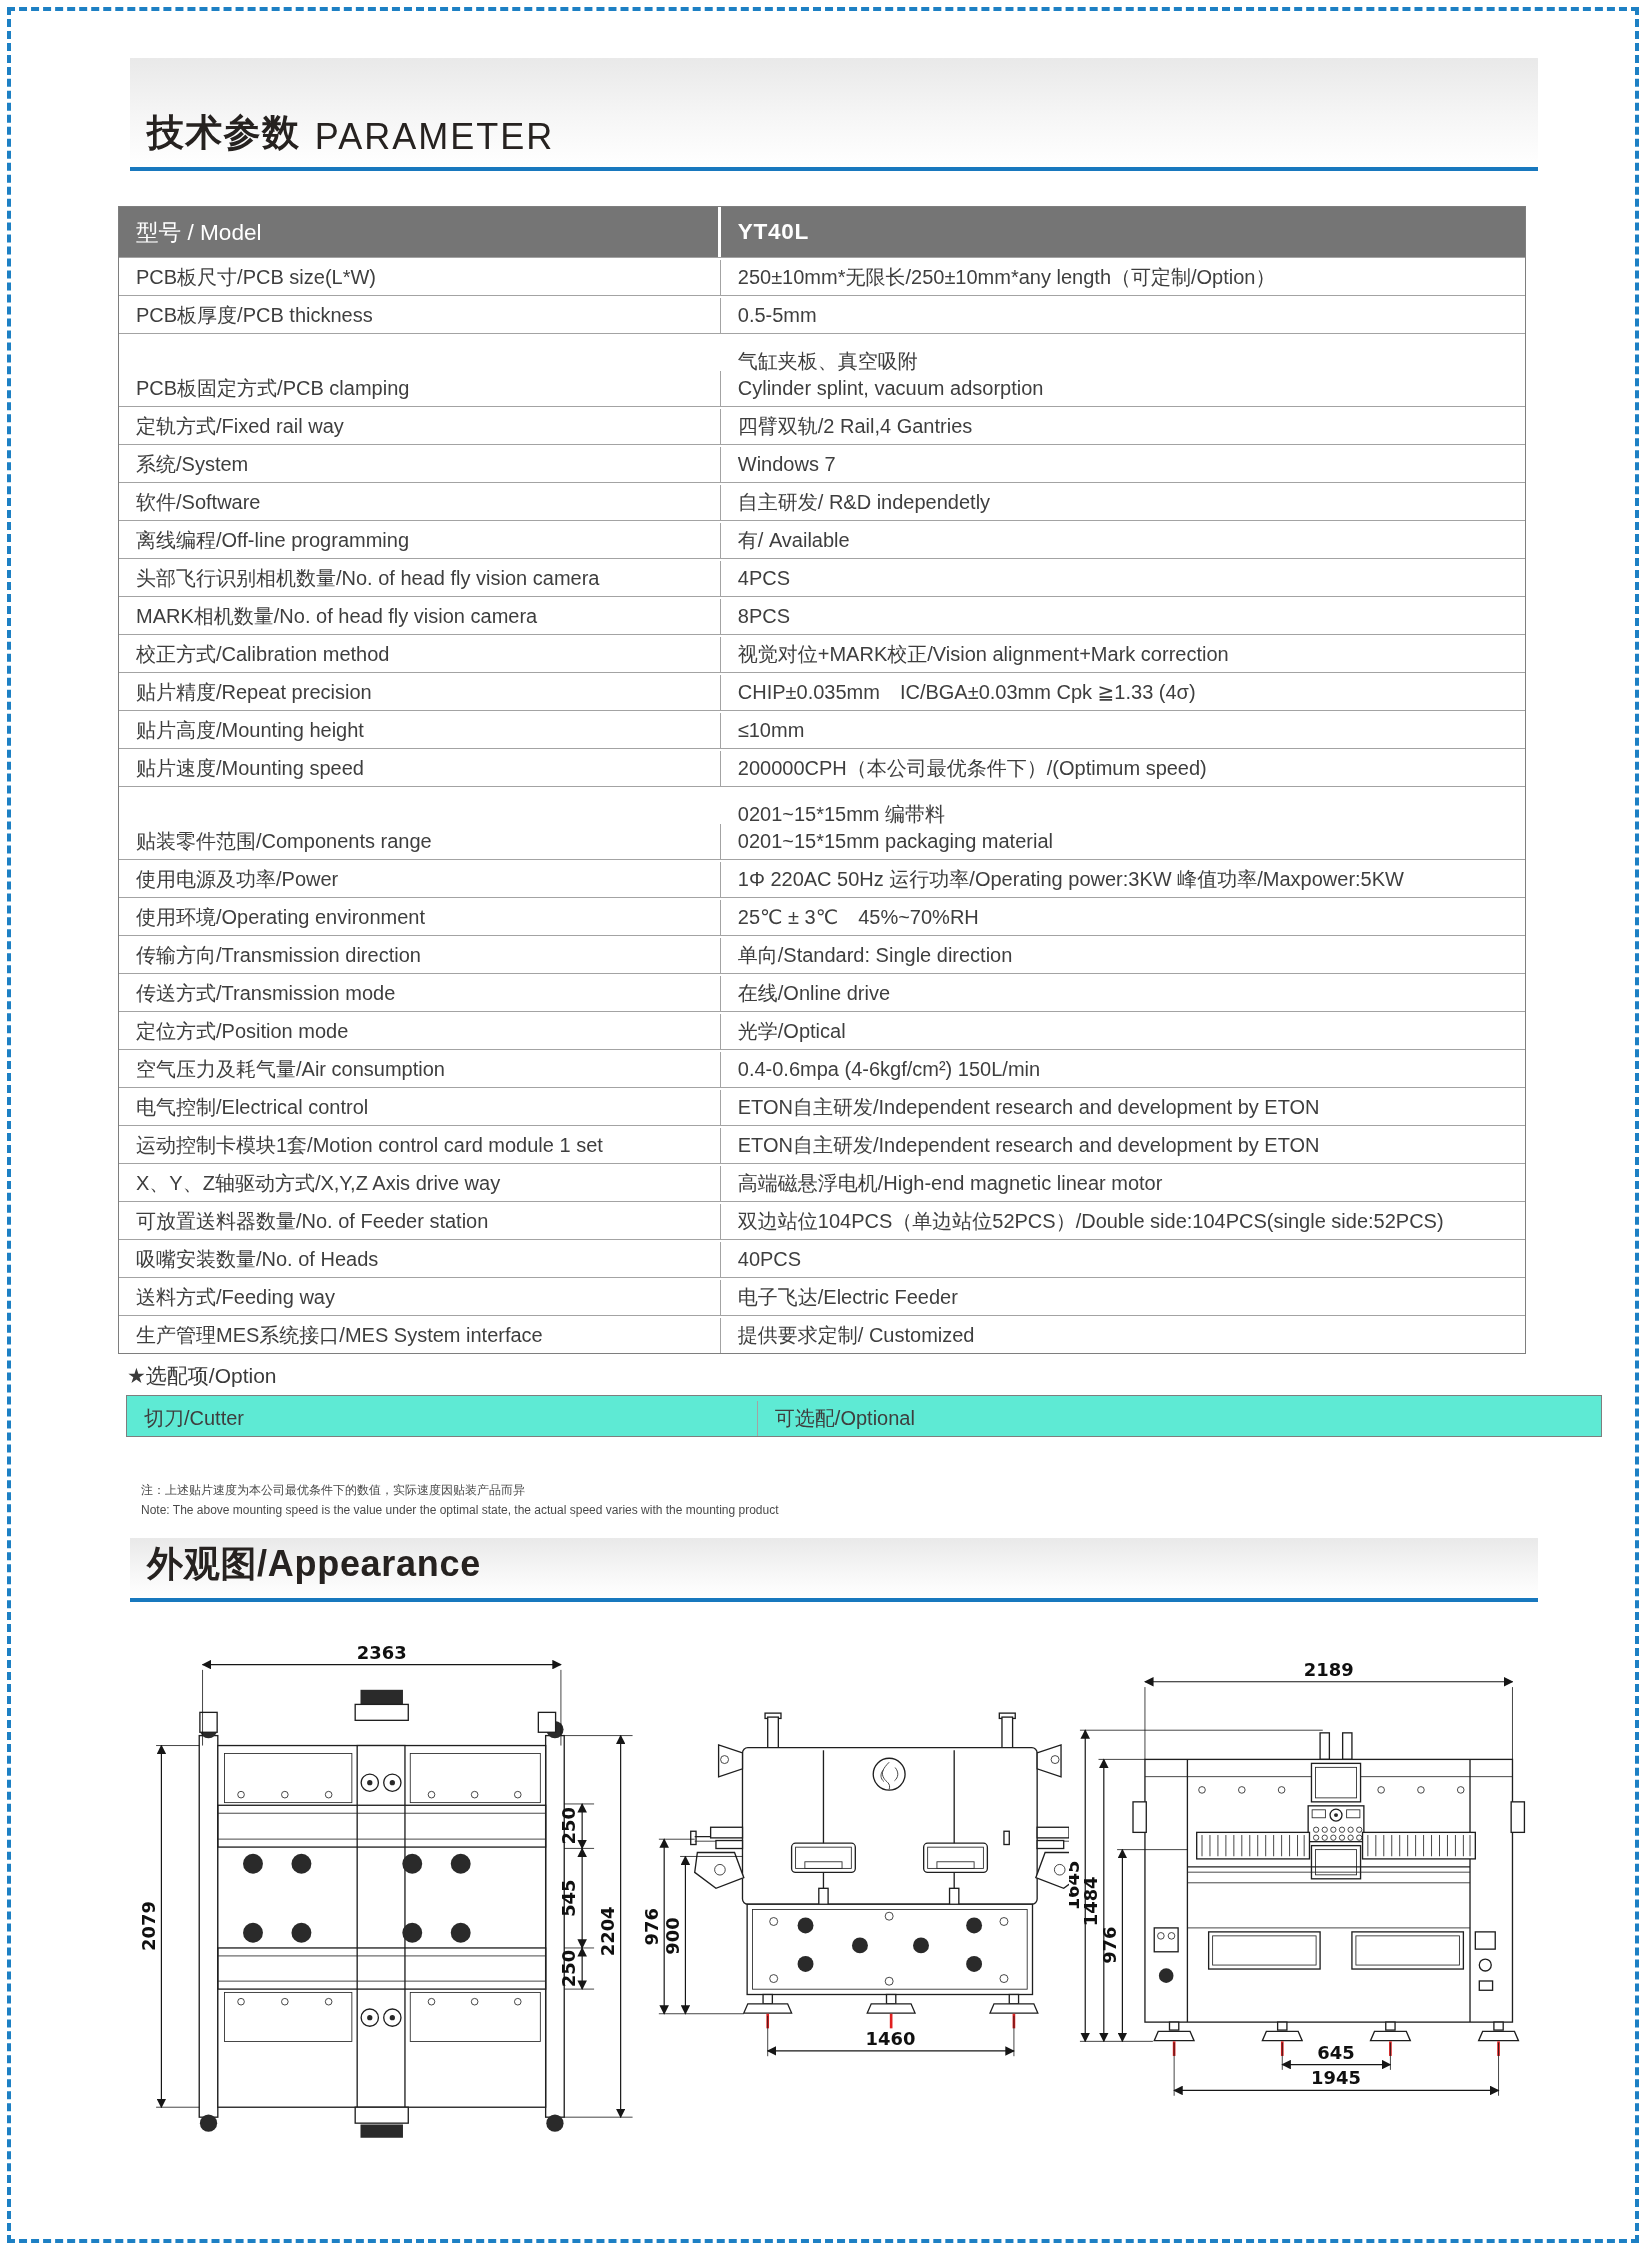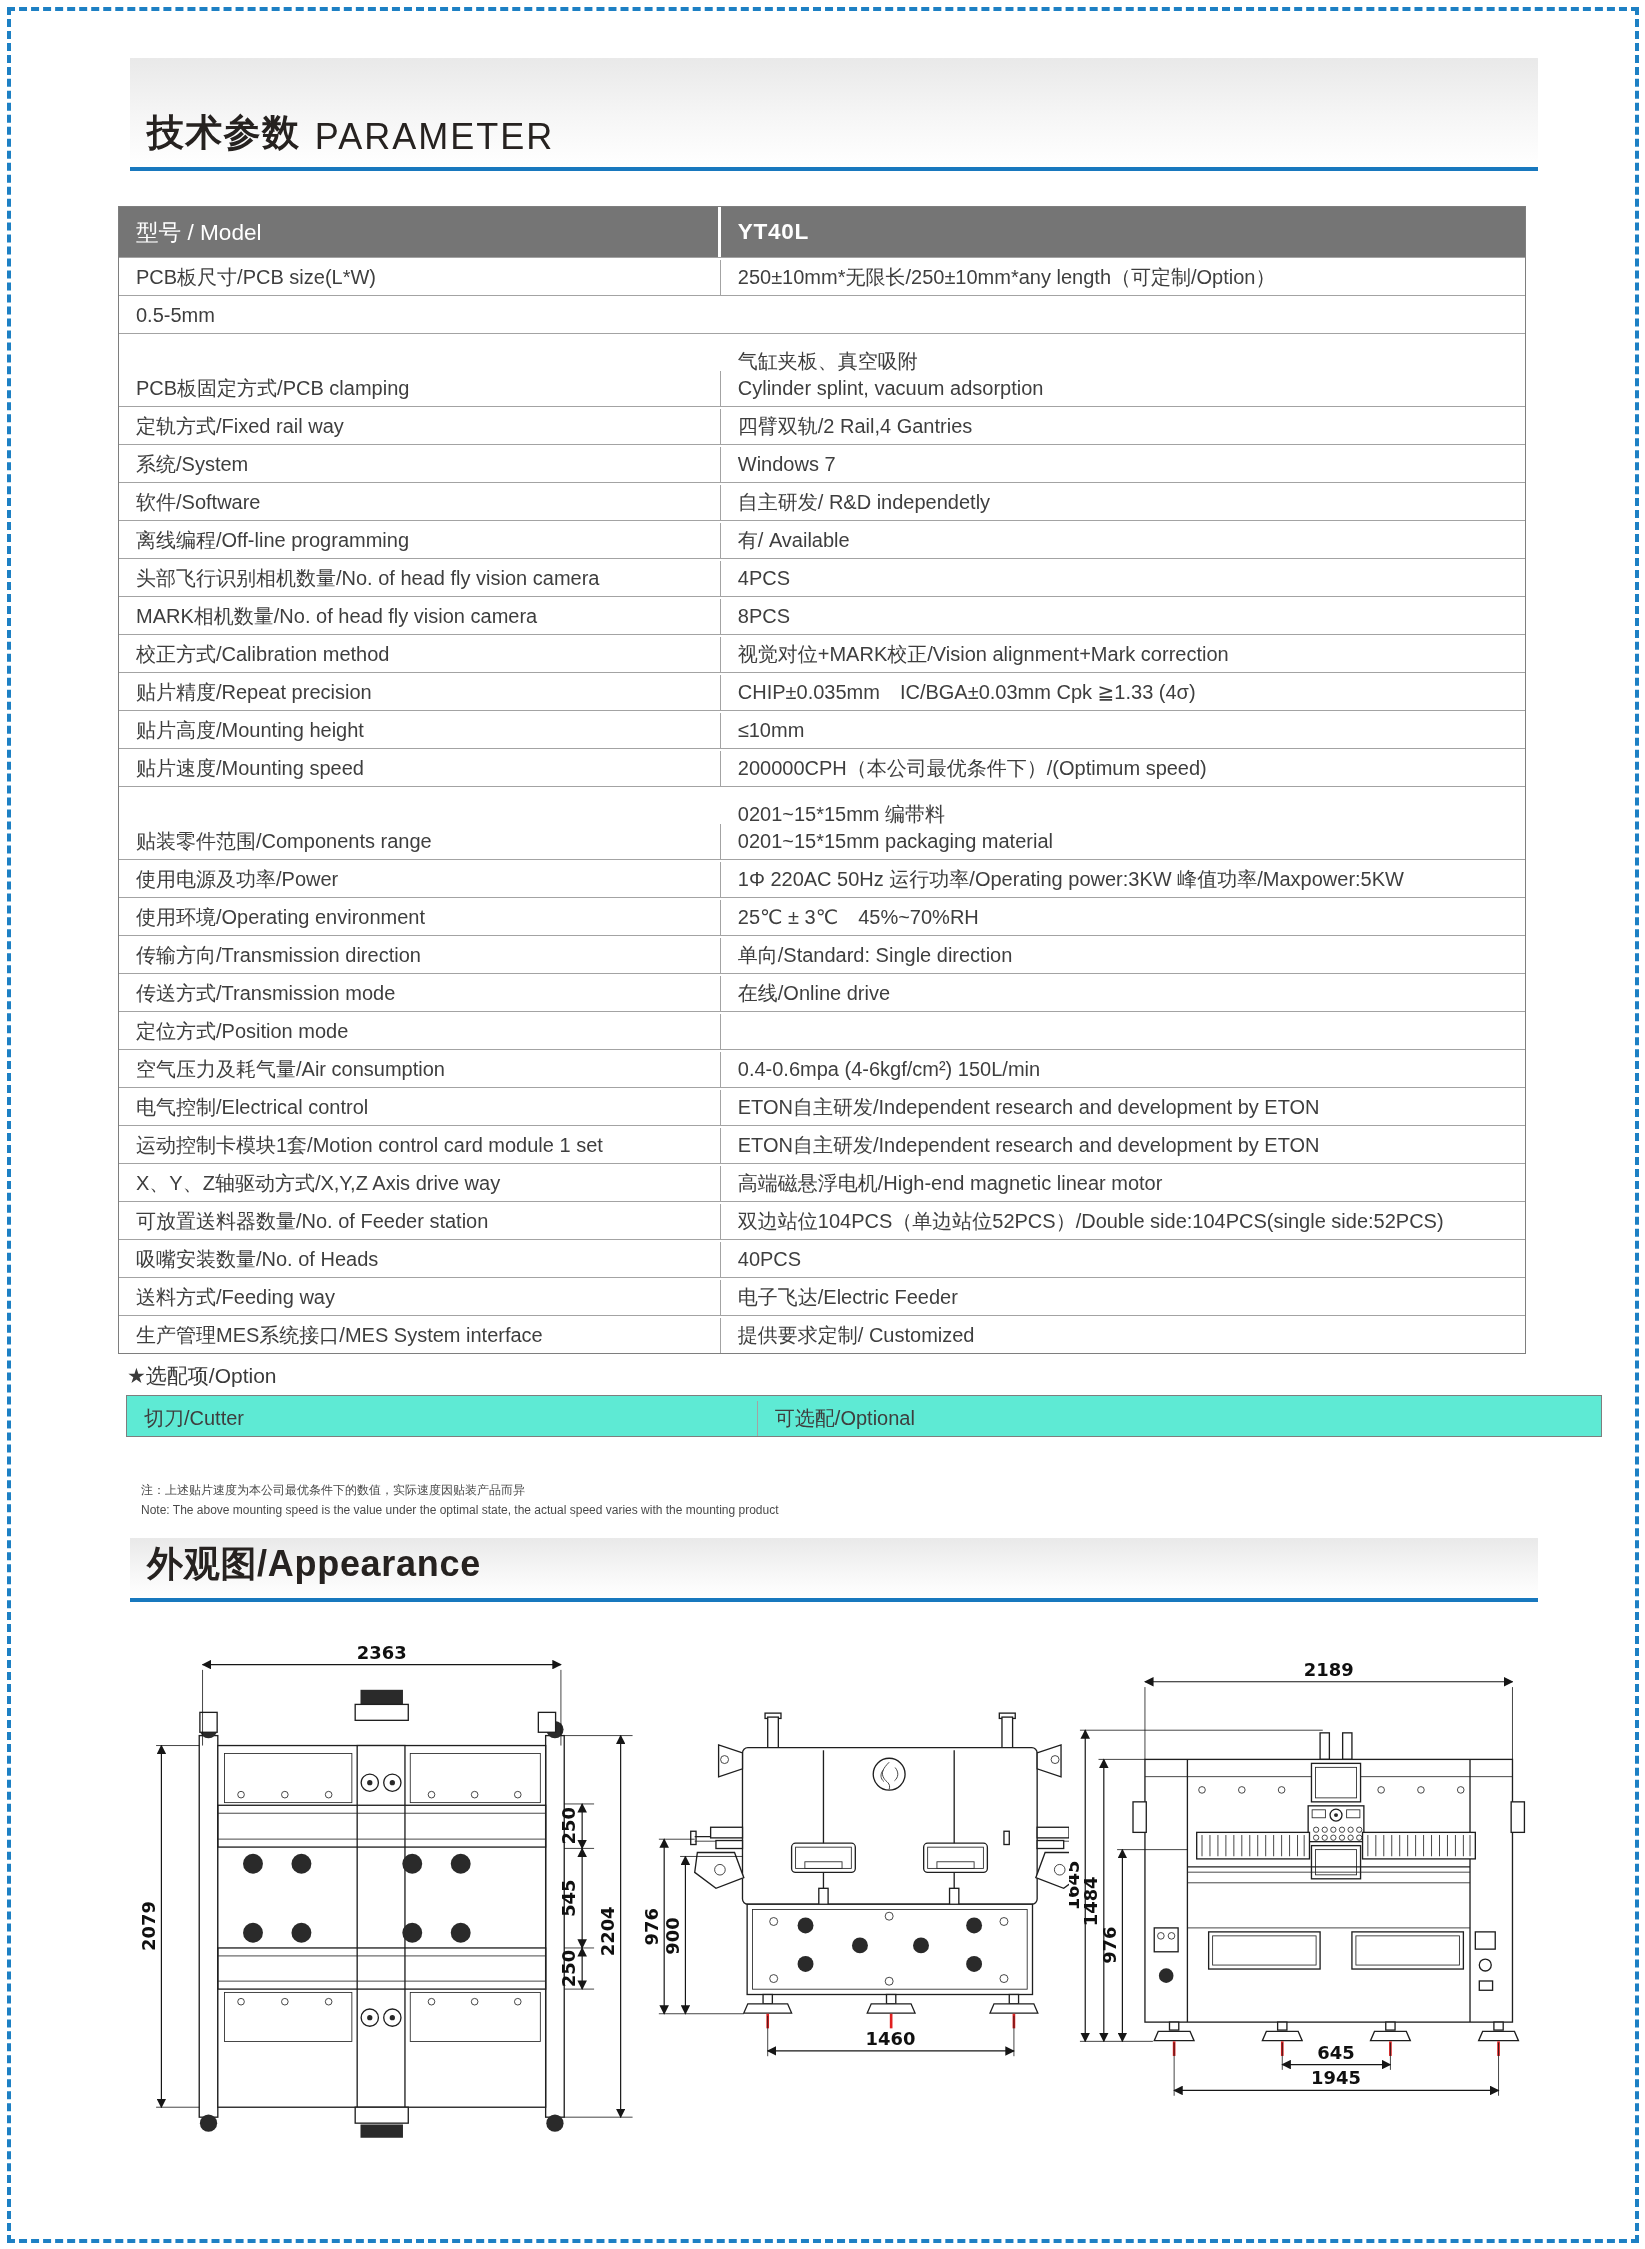--- a/index.html
+++ b/index.html
@@ -78,20 +78,23 @@
       <div class="trow">
     <div class="clabel">
       <span class="label-text">PCB板尺寸/PCB size(L*W)</span>
     </div>
     <div class="cvalue">
       <span class="value-text">250±10mm*无限长/250±10mm*any length（可定制/Option）</span>
       <span class="value-text"></span>
     </div>
   </div>
       <div class="trow">
+    <div class="clabel">
+      <span class="label-text">PCB板厚度/PCB thickness</span>
+    </div>
     <div class="cvalue">
       <span class="value-text">0.5-5mm</span>
       <span class="value-text"></span>
     </div>
   </div>
       <div class="trow tall">
     <div class="clabel">
       <span class="label-text">PCB板固定方式/PCB clamping</span>
     </div>
     <div class="cvalue">
@@ -230,20 +233,24 @@
       <span class="label-text">传送方式/Transmission mode</span>
     </div>
     <div class="cvalue">
       <span class="value-text">在线/Online drive</span>
       <span class="value-text"></span>
     </div>
   </div>
       <div class="trow">
     <div class="clabel">
       <span class="label-text">定位方式/Position mode</span>
+    </div>
+    <div class="cvalue">
+      <span class="value-text">光学/Optical</span>
+      <span class="value-text"></span>
     </div>
   </div>
       <div class="trow">
     <div class="clabel">
       <span class="label-text">空气压力及耗气量/Air consumption</span>
     </div>
     <div class="cvalue">
       <span class="value-text">0.4-0.6mpa (4-6kgf/cm²) 150L/min</span>
       <span class="value-text"></span>
     </div>

